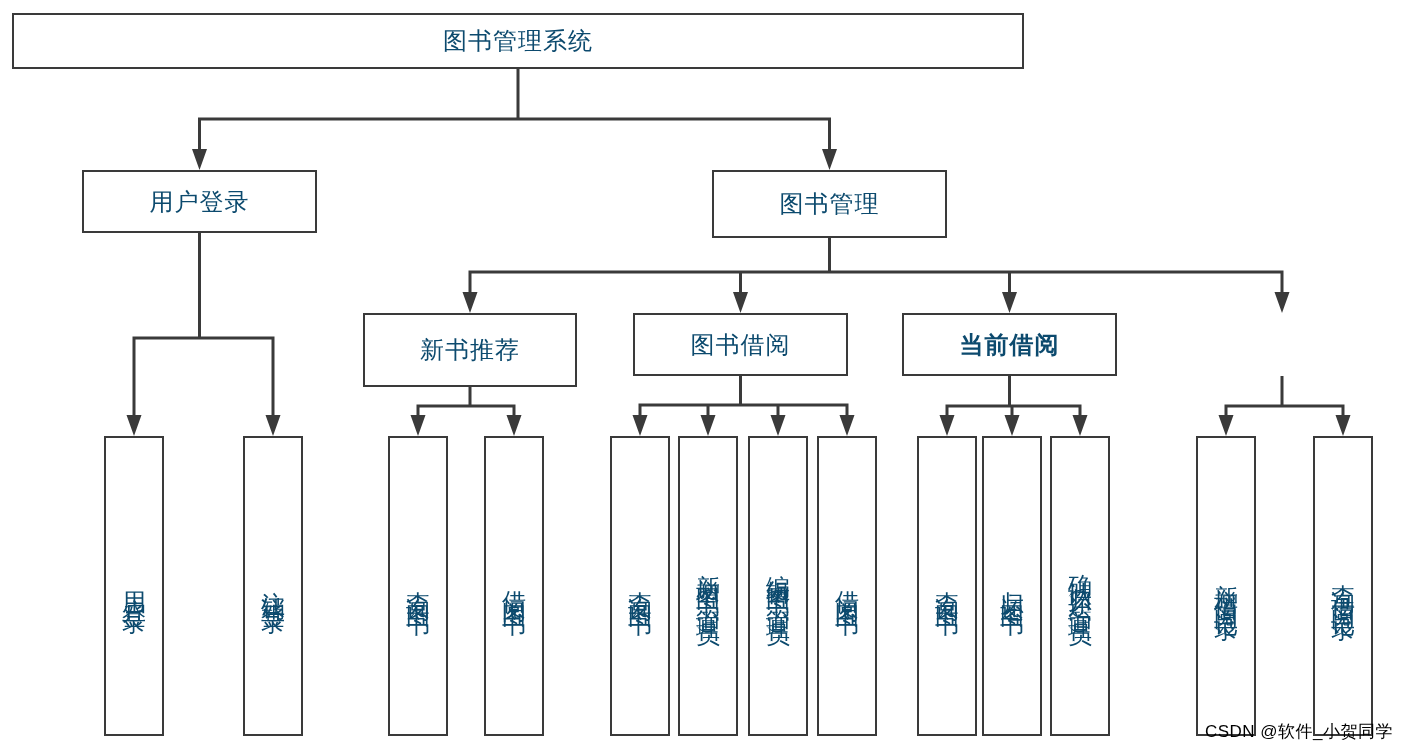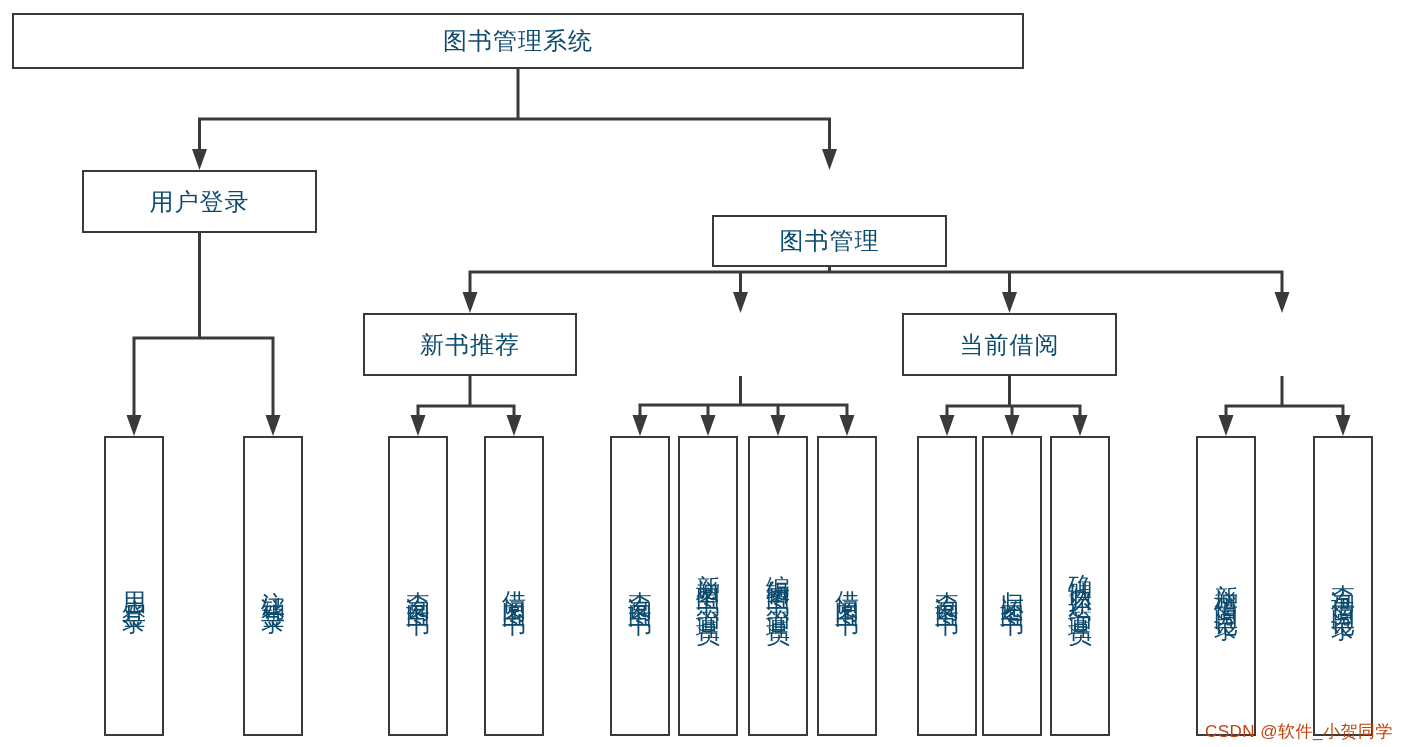--- a/index.html
+++ b/index.html
@@ -32,21 +32,21 @@
     writing-mode:vertical-rl;
     text-orientation:mixed;
     letter-spacing:7px;
     line-height:1;
   }
   .watermark{
     position:absolute;
     right:12px;
     bottom:4px;
     font-size:17px;
-    color:#c2410c;
+    color:#000000;
     letter-spacing:0.5px;
     white-space:nowrap;
     z-index:5;
   }
 </style>
 </head>
 <body>
 
 <div class="stage">
 
@@ -77,24 +77,25 @@
              M939.5,415 L954.5,415 L947,436 Z
              M1004.5,415 L1019.5,415 L1012,436 Z
              M1072.5,415 L1087.5,415 L1080,436 Z
              M1218.5,415 L1233.5,415 L1226,436 Z
              M1335.5,415 L1350.5,415 L1343,436 Z"></path>
   </svg>
 
   <div class="box hbox" style="left:12px; top:13px; width:1012px; height:56px;">图书管理系统</div>
 
   <div class="box hbox" style="left:82px; top:170px; width:235px; height:63px;">用户登录</div>
-  <div class="box hbox" style="left:712px; top:170px; width:235px; height:52px;margin-top:45px;">图书管理</div>
+  <div class="box hbox" style="left:712px; top:170px; width:235px; height:68px;">图书管理</div>
 
-  <div class="box hbox" style="left:363px; top:313px; width:214px; height:63px;">新书推荐</div>
-  <div class="box hbox" style="left:902px; top:313px; width:215px; height:63px;">当前借阅</div>
+  <div class="box hbox" style="left:363px; top:313px; width:214px; height:74px;">新书推荐</div>
+  <div class="box hbox" style="left:633px; top:313px; width:215px; height:63px;">图书借阅</div>
+  <div class="box hbox" style="left:902px; top:313px; width:215px; height:63px;font-weight:bold;">当前借阅</div>
 
   <div class="box vbox" style="left:104px; top:436px; width:60px; height:300px;">用户登录</div>
   <div class="box vbox" style="left:243px; top:436px; width:60px; height:300px;">注销登录</div>
 
   <div class="box vbox" style="left:388px; top:436px; width:60px; height:300px;">查询图书</div>
   <div class="box vbox" style="left:484px; top:436px; width:60px; height:300px;">借阅图书</div>
 
   <div class="box vbox" style="left:610px; top:436px; width:60px; height:300px;">查询图书</div>
   <div class="box vbox" style="left:678px; top:436px; width:60px; height:300px;">新增图书（管理员）</div>
   <div class="box vbox" style="left:748px; top:436px; width:60px; height:300px;">编辑图书（管理员）</div>

